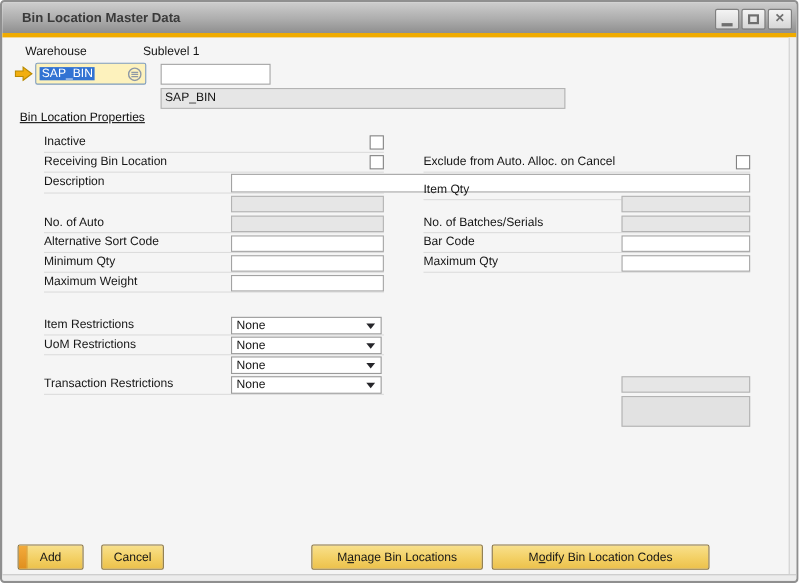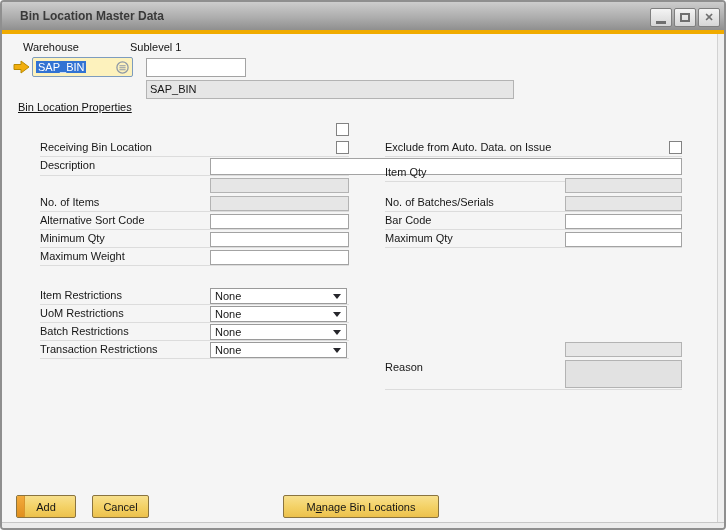--- a/index.html
+++ b/index.html
@@ -101,45 +101,48 @@
       <line x1="3.4" y1="8.7" x2="9.6" y2="8.7" stroke="#8e99a6" stroke-width="1.1"></line>
     </svg>
   </div>
 
   <input class="inp" style="left: 144px; top: 56px; width: 100px; height: 19px;" value="">
 
   <div class="field gray" style="left:144px;top:78px;width:368px;height:19px;line-height:17px;">SAP_BIN</div>
 
   <span class="section-title">Bin Location Properties</span>
 
+  <div class="row" style="left:38px;top:119px;width:309px;height:18px;">
+    <span class="lbl-in">Inactive</span>
+  </div>
   <div class="checkbox" style="left:334px;top:121px;"></div>
 
   <div class="row" style="left:38px;top:137px;width:309px;height:18px;">
     <span class="lbl-in">Receiving Bin Location</span>
   </div>
   <div class="checkbox" style="left:334px;top:139px;"></div>
 
   <div class="row" style="left:383px;top:137px;width:297px;height:18px;">
-    <span class="lbl-in">Exclude from Auto. Data. on Issue</span>
+    <span class="lbl-in">Exclude from Auto. Alloc. on Cancel</span>
   </div>
   <div class="checkbox" style="left:667px;top:139px;"></div>
 
   <div class="row" style="left:38px;top:155px;width:309px;height:19px;">
     <span class="lbl-in">Description</span>
   </div>
   <input class="inp" style="left: 208px; top: 156px; width: 472px; height: 17px;" value="">
 
   <div class="field gray" style="left:208px;top:176px;width:139px;height:15px;"></div>
   <div class="row" style="left:383px;top:162px;width:297px;height:18px;">
     <span class="lbl-in">Item Qty</span>
   </div>
   <div class="field gray" style="left:563px;top:176px;width:117px;height:15px;"></div>
 
   <div class="row" style="left:38px;top:192px;width:309px;height:18px;">
-    <span class="lbl-in">No. of Items</span>
+    <span class="lbl-in">No. of Auto</span>
   </div>
   <div class="field gray" style="left:208px;top:194px;width:139px;height:15px;"></div>
   <div class="row" style="left:383px;top:192px;width:297px;height:18px;">
     <span class="lbl-in">No. of Batches/Serials</span>
   </div>
   <div class="field gray" style="left:563px;top:194px;width:117px;height:15px;"></div>
 
   <div class="row" style="left:38px;top:210px;width:309px;height:18px;">
     <span class="lbl-in">Alternative Sort Code</span>
   </div>
@@ -172,49 +175,46 @@
   </div>
 
   <div class="row" style="left:38px;top:303px;width:309px;height:18px;">
     <span class="lbl-in">UoM Restrictions</span>
   </div>
   <div class="dropdown" style="left:208px;top:304px;">
     <span>None</span>
     <span class="dd-arrow"></span>
   </div>
 
-  <div class="row" style="left:38px;top:321px;width:309px;height:18px;">
-    <span class="lbl-in">Batch Restrictions</span>
-  </div>
   <div class="dropdown" style="left:208px;top:322px;">
     <span>None</span>
     <span class="dd-arrow"></span>
   </div>
 
   <div class="row" style="left:38px;top:339px;width:309px;height:18px;">
     <span class="lbl-in">Transaction Restrictions</span>
   </div>
   <div class="dropdown" style="left:208px;top:340px;">
     <span>None</span>
     <span class="dd-arrow"></span>
   </div>
 
   <div class="field gray" style="left:563px;top:340px;width:117px;height:15px;"></div>
 
-  <div class="row" style="left:383px;top:357px;width:297px;height:31px;">
-    <span class="lbl-in">Reason</span>
-  </div>
   <div class="field gray" style="left:563px;top:358px;width:117px;height:28px;background:#e2e2e2;"></div>
 
   <div class="btn" style="left:14px;top:493px;width:60px;">
     <span class="default-strip"></span>
     <span>Add</span>
   </div>
   <div class="btn" style="left:90px;top:493px;width:57px;">
     <span>Cancel</span>
   </div>
   <div class="btn" style="left:281px;top:493px;width:156px;">
     <span><span>M</span><span class="key">a</span><span>nage Bin Locations</span></span>
   </div>
+  <div class="btn" style="left:445px;top:493px;width:198px;">
+    <span><span>M</span><span class="key">o</span><span>dify Bin Location Codes</span></span>
+  </div>
 
   <div class="bevel-right"></div>
   <div class="bevel-bottom"></div>
 </div>
 
 </body></html>

